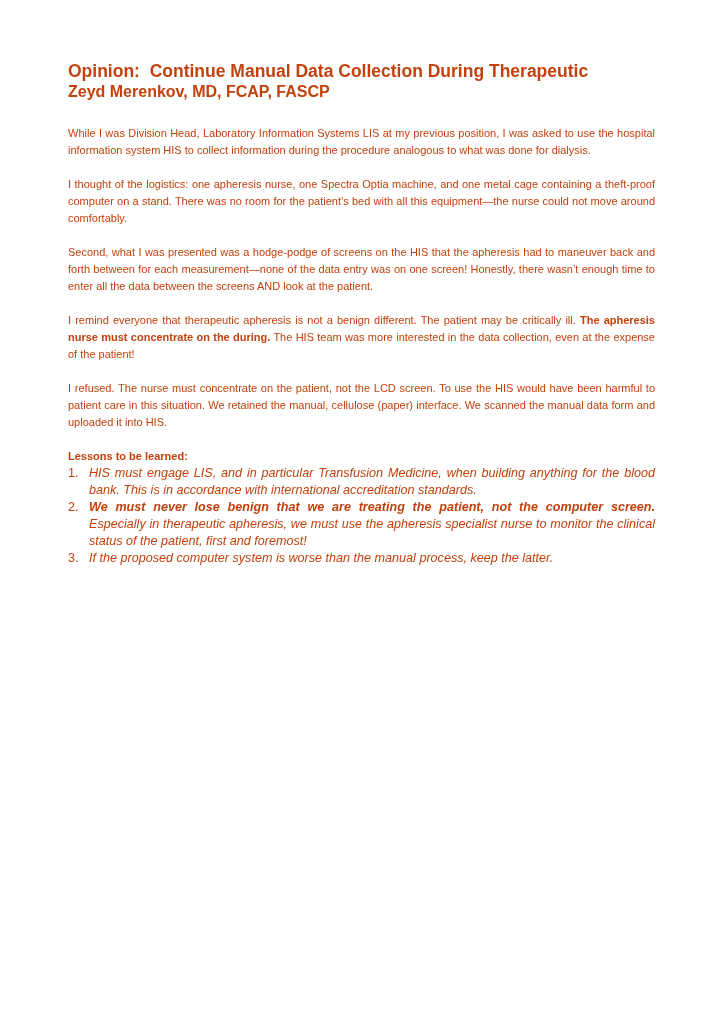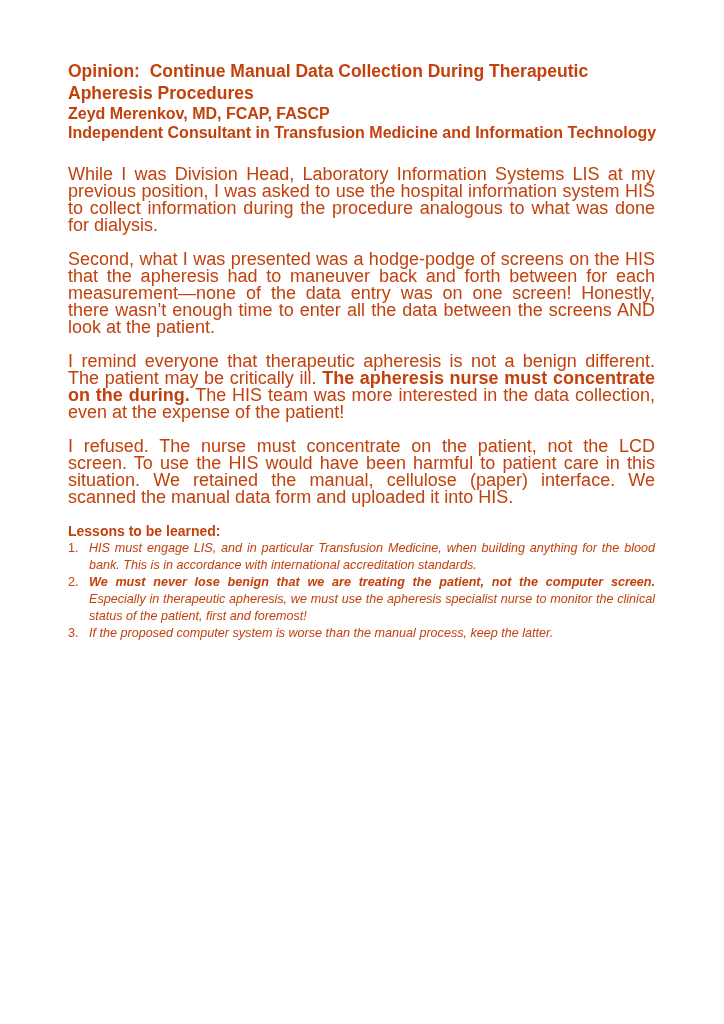--- a/index.html
+++ b/index.html
@@ -33,33 +33,33 @@
   }
   .byline {
     margin: 1px 0 0 0;
     font-size: 16px;
     font-weight: bold;
     line-height: 18px;
     white-space: pre;
   }
   .body-para {
     margin: 17px 0 0 0;
-    font-size: 18px;
+    font-size: 11px;
     line-height: 17px;
     text-align: justify;
   }
   .body-para.first {
     margin-top: 24px;
   }
   .body-para b {
     font-weight: bold;
   }
   .lessons-heading {
     margin: 17px 0 0 0;
-    font-size: 14px;
+    font-size: 11px;
     font-weight: bold;
     line-height: 17px;
   }
   .list-item {
     display: flex;
     font-size: 12.6px;
     line-height: 17px;
   }
   .list-num {
     flex: 0 0 21px;
@@ -75,28 +75,27 @@
   }
 </style>
 </head>
 <body>
 
 <div class="page">
   <div class="content">
 
     <h1 class="doc-title">
       <div class="title-line">Opinion:  Continue Manual Data Collection During Therapeutic</div>
-      <div class="title-line">Apheresis Procedures</div>
     </h1>
 
     <p class="byline">Zeyd Merenkov, MD, FCAP, FASCP</p>
-    <p class="byline">Independent Consultant in Transfusion Medicine and Information Technology</p>
 
     <p class="body-para first">While I was  Division Head, Laboratory Information Systems LIS at my previous position, I was asked to use the hospital information system HIS to collect information during the procedure analogous to what was done for dialysis.</p>
 
+    <p class="body-para">I thought of the logistics:  one apheresis nurse, one Spectra Optia machine, and one metal cage containing a theft-proof computer on a stand.  There was no room for the patient’s bed with all this equipment—the nurse could not move around comfortably.</p>
 
     <p class="body-para">Second, what I was presented was a hodge-podge of screens on the HIS that the apheresis had to maneuver back and forth between for each measurement—none of the data entry was on one screen!  Honestly, there wasn’t enough time to enter all the data between the screens AND look at the patient.</p>
 
     <p class="body-para"><span>I remind everyone that therapeutic apheresis is not a benign different.  The patient may be critically ill.  </span><b>The apheresis nurse must concentrate on the during.</b><span>  The HIS team was more interested in the data collection, even at the expense of the patient!</span></p>
 
 
     <p class="body-para">I refused.  The nurse must concentrate on the patient, not the LCD screen.  To use the HIS would have been harmful to patient care in this situation.  We retained the manual, cellulose (paper) interface.  We scanned the manual data form and uploaded it into HIS.</p>
 
     <p class="lessons-heading">Lessons to be learned:</p>
 

